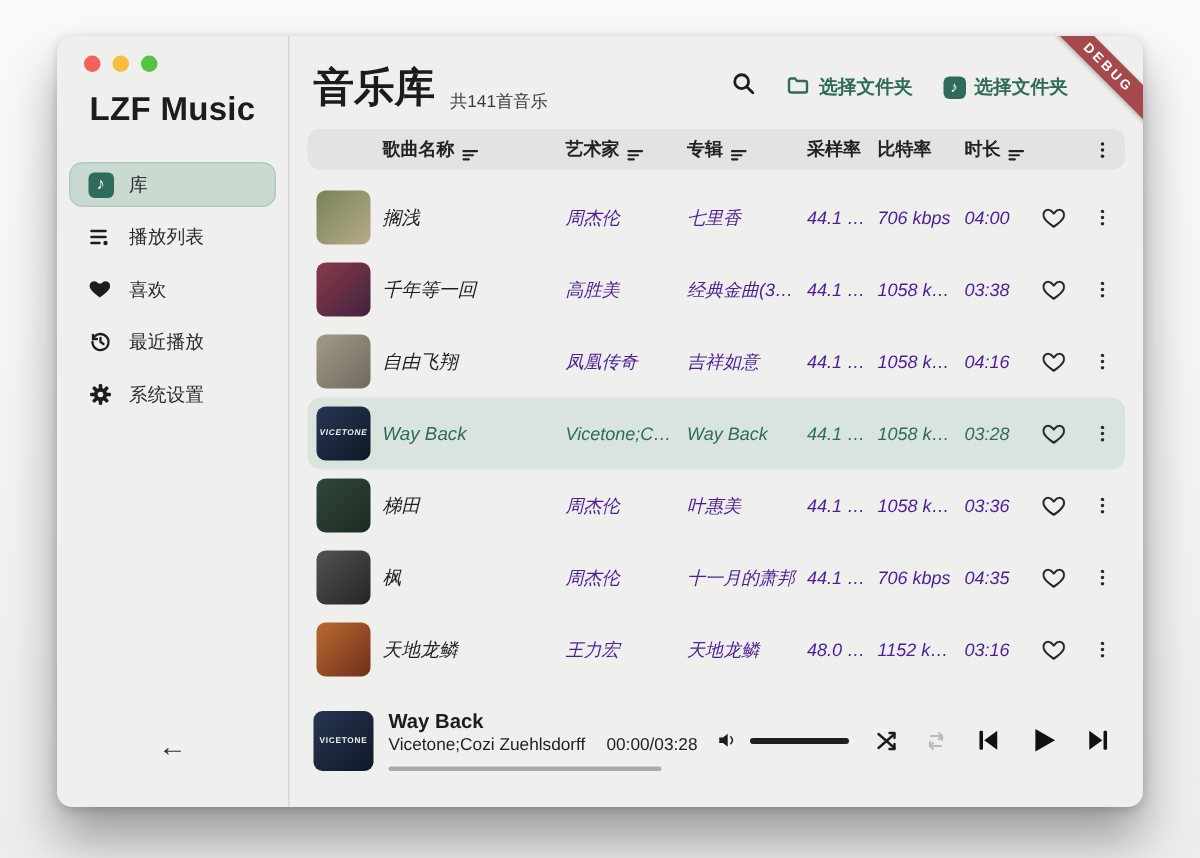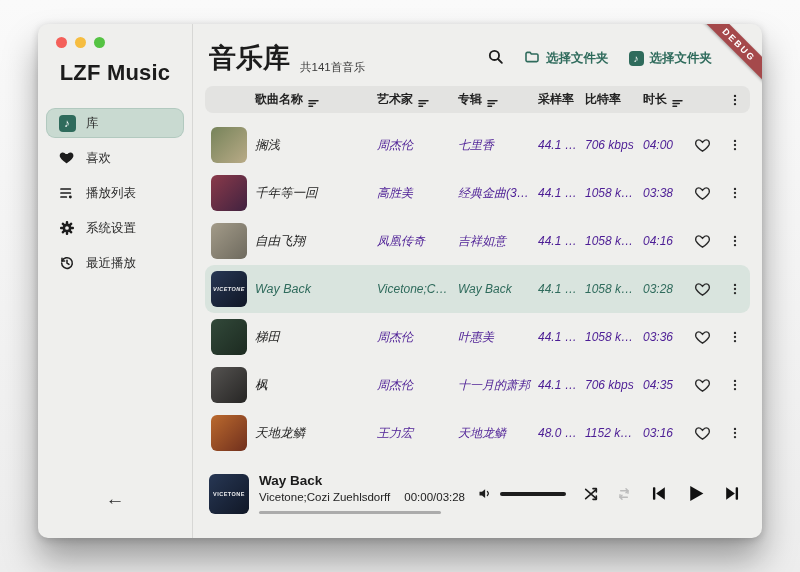--- a/index.html
+++ b/index.html
@@ -93,60 +93,60 @@
 
     <nav class="nav">
       <div class="nav-item active">
         <span class="nav-icon">
           <span class="lib-chip">♪</span>
         </span>
         <span>库</span>
       </div>
       <div class="nav-item">
         <span class="nav-icon">
-          <svg width="16" height="16" viewBox="0 0 24 24" fill="#1d1d1d">
-              <path d="M12 21s-8.5-5.6-10.4-10C.3 7.6 2.4 4 6 4c2.2 0 3.6 1.2 4.4 2.4h3.2C14.4 5.2 15.8 4 18 4c3.6 0 5.7 3.6 4.4 7-1.9 4.4-10.4 10-10.4 10z" transform="scale(.95)"></path>
-            </svg>
-        </span>
-        <span>喜欢</span>
-      </div>
-      <div class="nav-item">
-        <span class="nav-icon">
           <svg width="16" height="16" viewBox="0 0 24 24" fill="none" stroke="#1d1d1d" stroke-width="2.6" stroke-linecap="round">
             <path d="M3 6h14M3 12h14M3 18h8"></path>
               <circle cx="17" cy="18" r="2.2" fill="#1d1d1d" stroke="none"></circle>
           </svg>
         </span>
         <span>播放列表</span>
+      </div>
+      <div class="nav-item">
+        <span class="nav-icon">
+          <svg width="16" height="16" viewBox="0 0 24 24" fill="#1d1d1d">
+              <path d="M12 21s-8.5-5.6-10.4-10C.3 7.6 2.4 4 6 4c2.2 0 3.6 1.2 4.4 2.4h3.2C14.4 5.2 15.8 4 18 4c3.6 0 5.7 3.6 4.4 7-1.9 4.4-10.4 10-10.4 10z" transform="scale(.95)"></path>
+            </svg>
+        </span>
+        <span>喜欢</span>
+      </div>
+      <div class="nav-item">
+        <span class="nav-icon">
+          <svg width="16" height="16" viewBox="0 0 24 24" fill="none" stroke="#1d1d1d" stroke-width="2.3" stroke-linecap="round">
+            <path d="M4.5 5v4h4"></path>
+              <path d="M4.6 9a8 8 0 1 1-.6 3"></path>
+              <path d="M12 8v4l3 2"></path>
+          </svg>
+        </span>
+        <span>最近播放</span>
       </div>
       <div class="nav-item">
         <span class="nav-icon">
           <svg width="16" height="16" viewBox="0 0 24 24" fill="#1d1d1d">
             <g>
                 <rect x="10.2" y="1.5" width="3.6" height="21" rx="1.4"></rect>
             <rect x="10.2" y="1.5" width="3.6" height="21" rx="1.4" transform="rotate(45 12 12)"></rect>
             <rect x="10.2" y="1.5" width="3.6" height="21" rx="1.4" transform="rotate(90 12 12)"></rect>
             <rect x="10.2" y="1.5" width="3.6" height="21" rx="1.4" transform="rotate(135 12 12)"></rect>
             <circle cx="12" cy="12" r="6.6"></circle>
                 <circle cx="12" cy="12" r="2.8" fill="#efefed"></circle>
               </g>
           </svg>
         </span>
         <span>系统设置</span>
       </div>
-      <div class="nav-item">
-        <span class="nav-icon">
-          <svg width="16" height="16" viewBox="0 0 24 24" fill="none" stroke="#1d1d1d" stroke-width="2.3" stroke-linecap="round">
-            <path d="M4.5 5v4h4"></path>
-              <path d="M4.6 9a8 8 0 1 1-.6 3"></path>
-              <path d="M12 8v4l3 2"></path>
-          </svg>
-        </span>
-        <span>最近播放</span>
-      </div>
     </nav>
 
     <div class="back-arrow">←</div>
   </aside>
 
   <section class="main">
     <div class="ribbon">DEBUG</div>
 
     <div class="topbar">
       <span class="page-title">音乐库</span>

